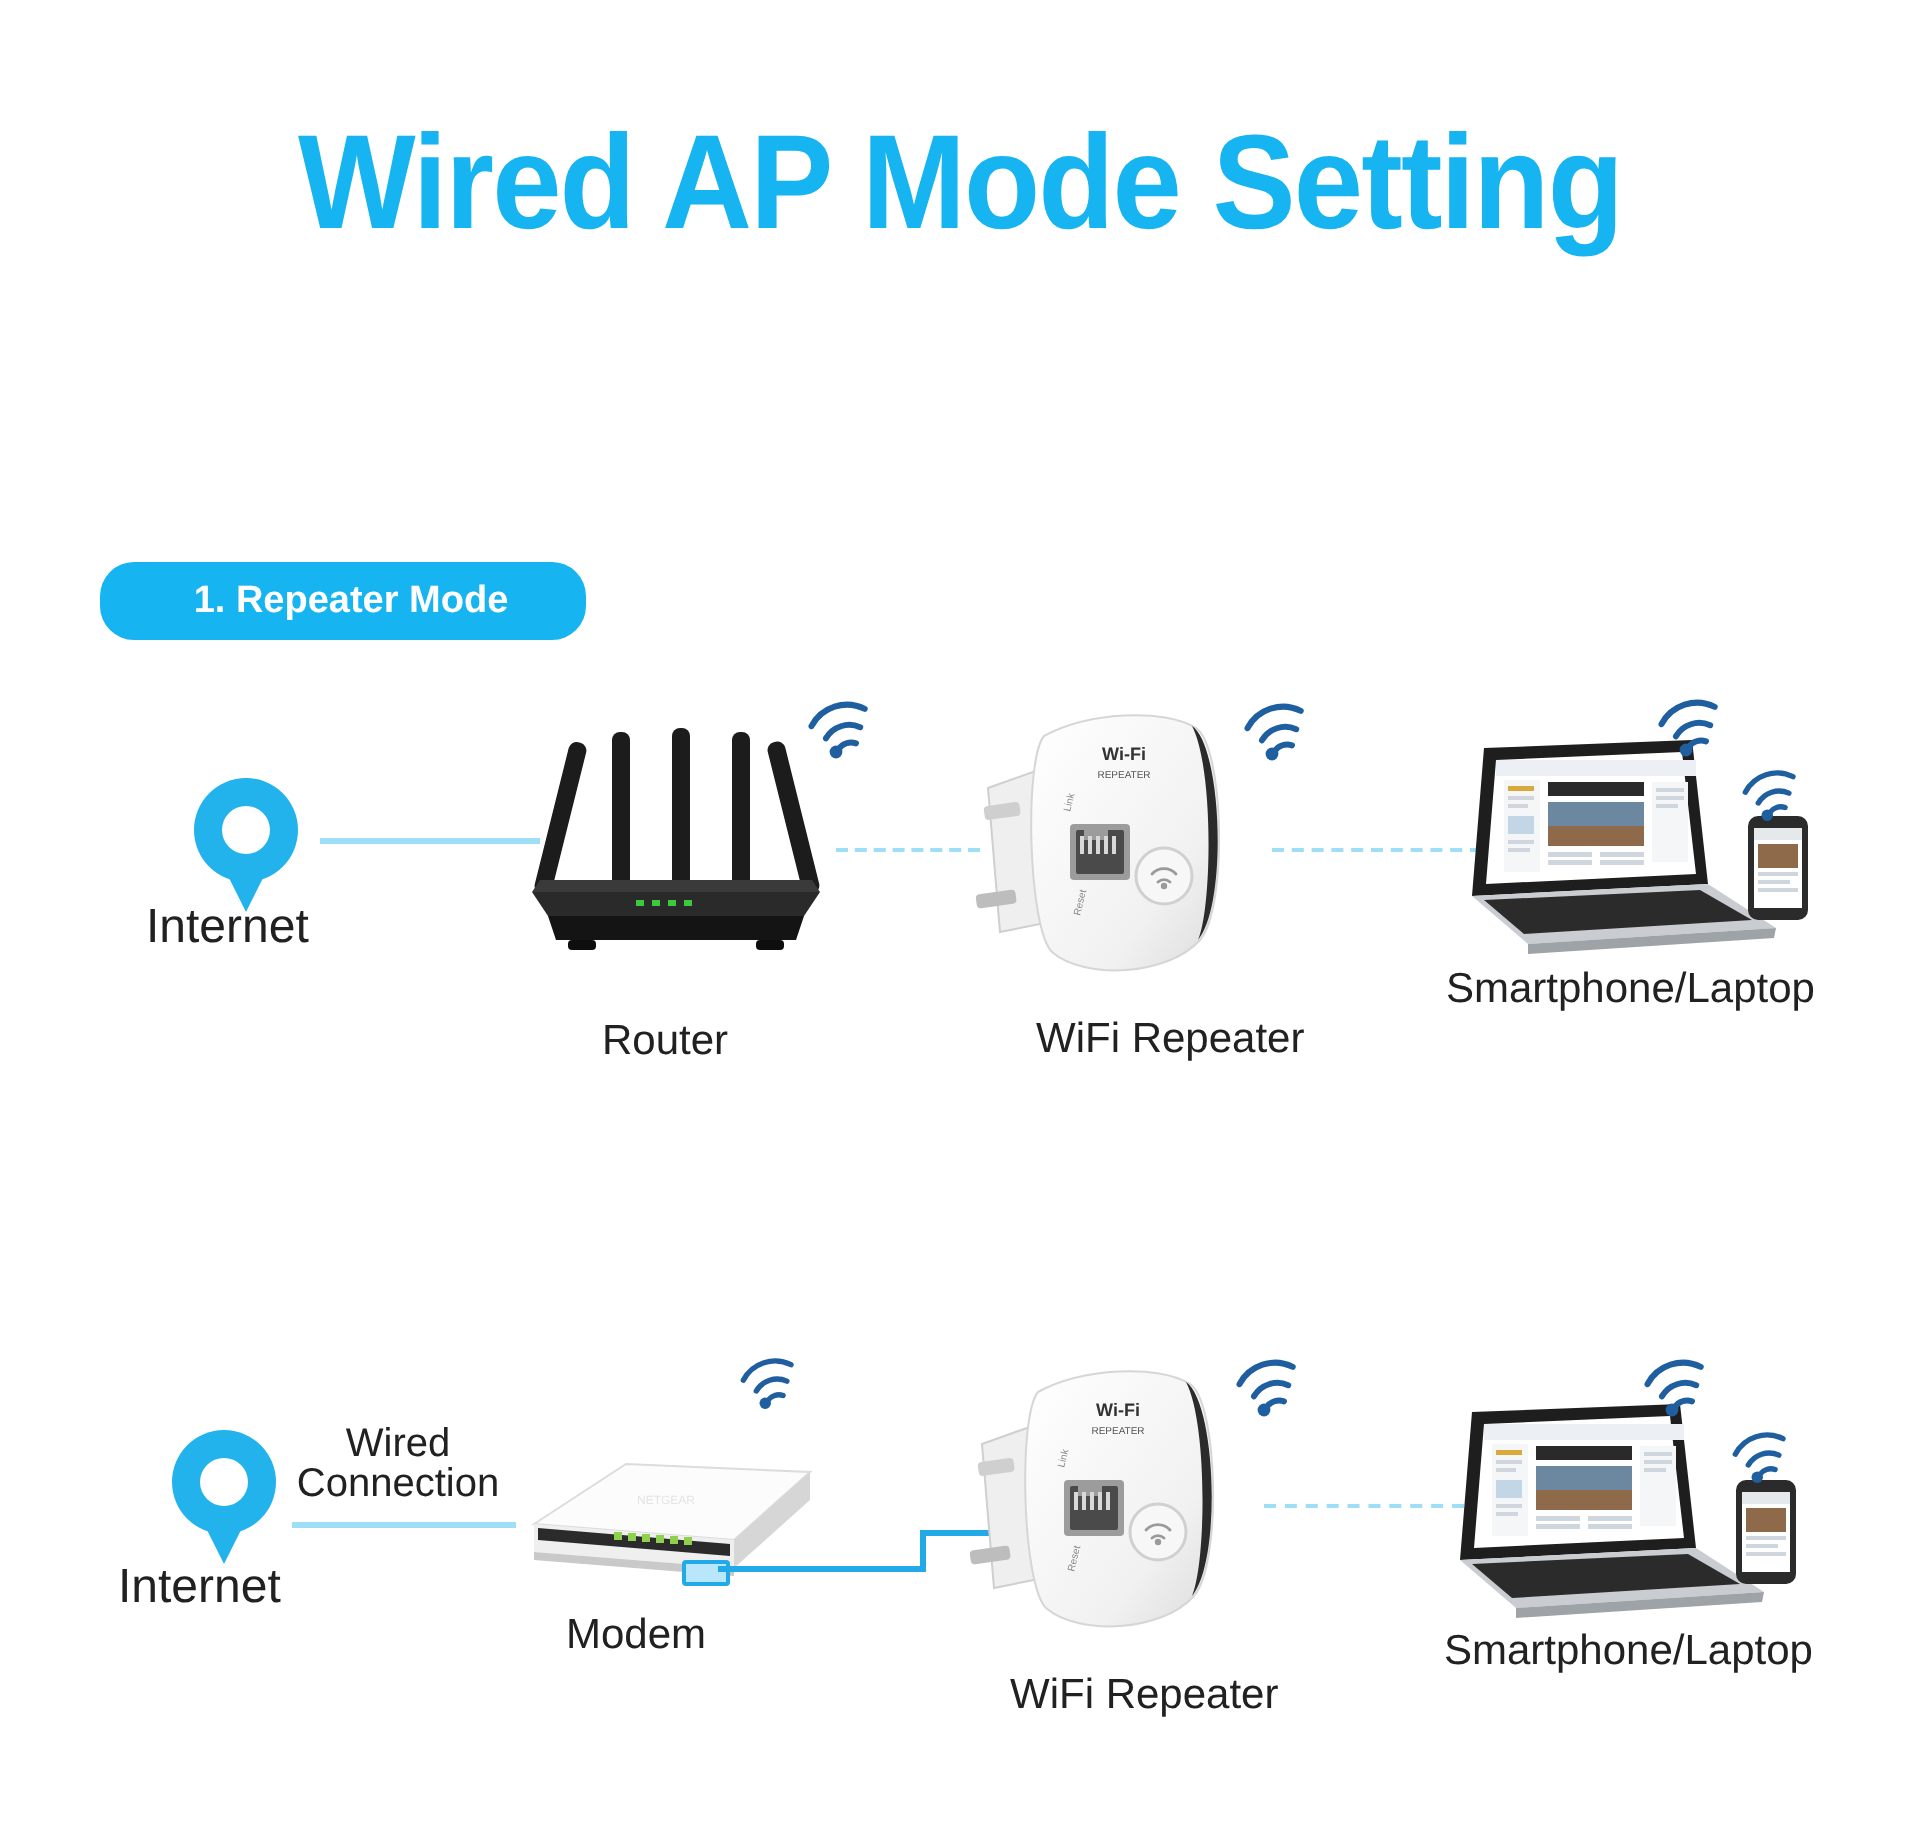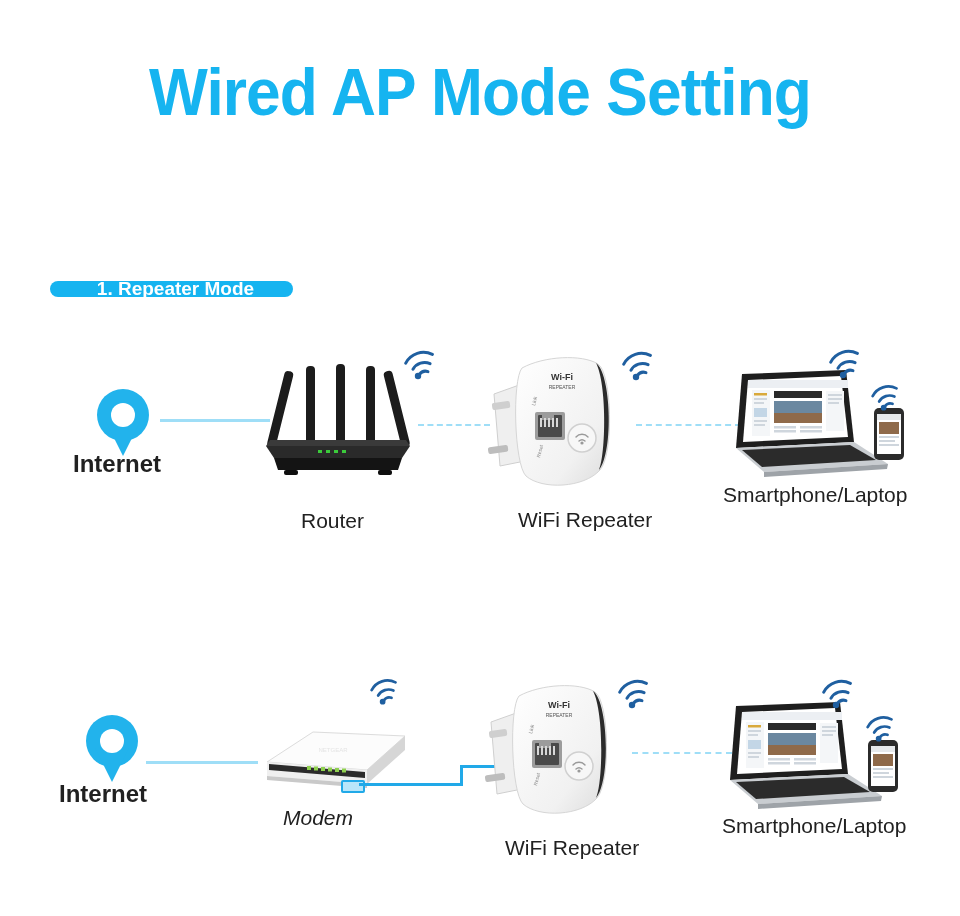--- a/index.html
+++ b/index.html
@@ -35,42 +35,42 @@
     font-weight: bold;
     letter-spacing: -1px;
     color: #16b4f0;
     font-family: "Liberation Sans", sans-serif;
     transform: scaleX(0.93);
   }
 
   
   .badge {
     position: absolute;
-    height: 16px;
+    height: 39px;
     border-radius: 17px;
     background: #16b4f0;
     color: #ffffff;
     font-size: 19px;
     font-weight: bold;
     display: flex;
     align-items: center;
     justify-content: center;
     box-sizing: border-box;
   }
   .badge-1 { left: 50px; top: 281px; width: 243px; padding-left: 8px; }
   .badge-2 { left: 50px; top: 608px; width: 223px; }
 
   
   .label {
     position: absolute;
     font-size: 21px;
     color: #212121;
     white-space: nowrap;
   }
-  .label.bold { font-weight: bold; font-size: 24px; }
+  .label.bold { font-weight: normal; font-size: 24px; }
   .label.two-line { white-space: normal; text-align: center; line-height: 1.02; font-size: 20px; }
 
   
   .pin {
     position: absolute;
     width: 52px;
     height: 68px;
   }
   .pin .head {
     position: absolute;
@@ -292,39 +292,43 @@
   </svg>
 
 
   <div class="pin" style="left:86px; top:715px;">
     <div class="head"></div>
     <div class="tip"></div>
     <div class="hole"></div>
   </div>
   <div class="label bold" style="left:59px; top:780px;">Internet</div>
 
+  <div class="label two-line" style="left:140px; top:712px; width:118px;">
+    <span>Wired</span><br>
+    <span>Connection</span>
+  </div>
   <div class="line-solid" style="left:146px; top:761px; width:112px;"></div>
 
   <svg class="modem" style="left:255px; top:718px;" width="160" height="80" viewBox="0 0 160 80">
     <path d="M12,44 L58,14 L150,18 L112,52 Z" fill="#fcfcfc" stroke="#dcdcdc" stroke-width="1"></path>
     <path d="M12,44 L112,52 L112,66 L12,58 Z" fill="#efefef"></path>
     <path d="M112,52 L150,18 L150,32 L112,66 Z" fill="#d6d6d6"></path>
     <path d="M14,46 L110,54 L110,60 L14,52 Z" fill="#2b2b2b"></path>
     <g fill="#8fd14f">
       <rect x="52" y="48" width="4" height="4"></rect>
       <rect x="59" y="48.5" width="4" height="4"></rect>
       <rect x="66" y="49" width="4" height="4"></rect>
       <rect x="73" y="49.5" width="4" height="4"></rect>
       <rect x="80" y="50" width="4" height="4"></rect>
       <rect x="87" y="50.5" width="4" height="4"></rect>
     </g>
     <text x="78" y="34" font-family="Liberation Sans, sans-serif" font-size="6" fill="#e4e4e4" text-anchor="middle">NETGEAR</text>
     <path d="M12,58 L112,66 L112,70 L12,62 Z" fill="#c9c9c9"></path>
   </svg>
-  <div class="label" style="left:283px; top:806px;font-style:italic;">Modem</div>
+  <div class="label" style="left:283px; top:806px;">Modem</div>
 
   <div class="plugbox" style="left:341px; top:780px; width:20px; height:9px;"></div>
   <div class="cable" style="left:359px; top:783px; width:104px; height:3px;"></div>
   <div class="cable" style="left:460px; top:765px; width:3px; height:21px;"></div>
   <div class="cable" style="left:460px; top:765px; width:62px; height:3px;"></div>
   <div class="plugbox" style="left:518px; top:761px; width:20px; height:10px;"></div>
 
   <svg class="repeater" style="left:475px; top:678px;" width="152" height="150" viewBox="0 0 152 150">
     <defs>
       <linearGradient id="repBody2" x1="0" y1="0" x2="1" y2="1">

